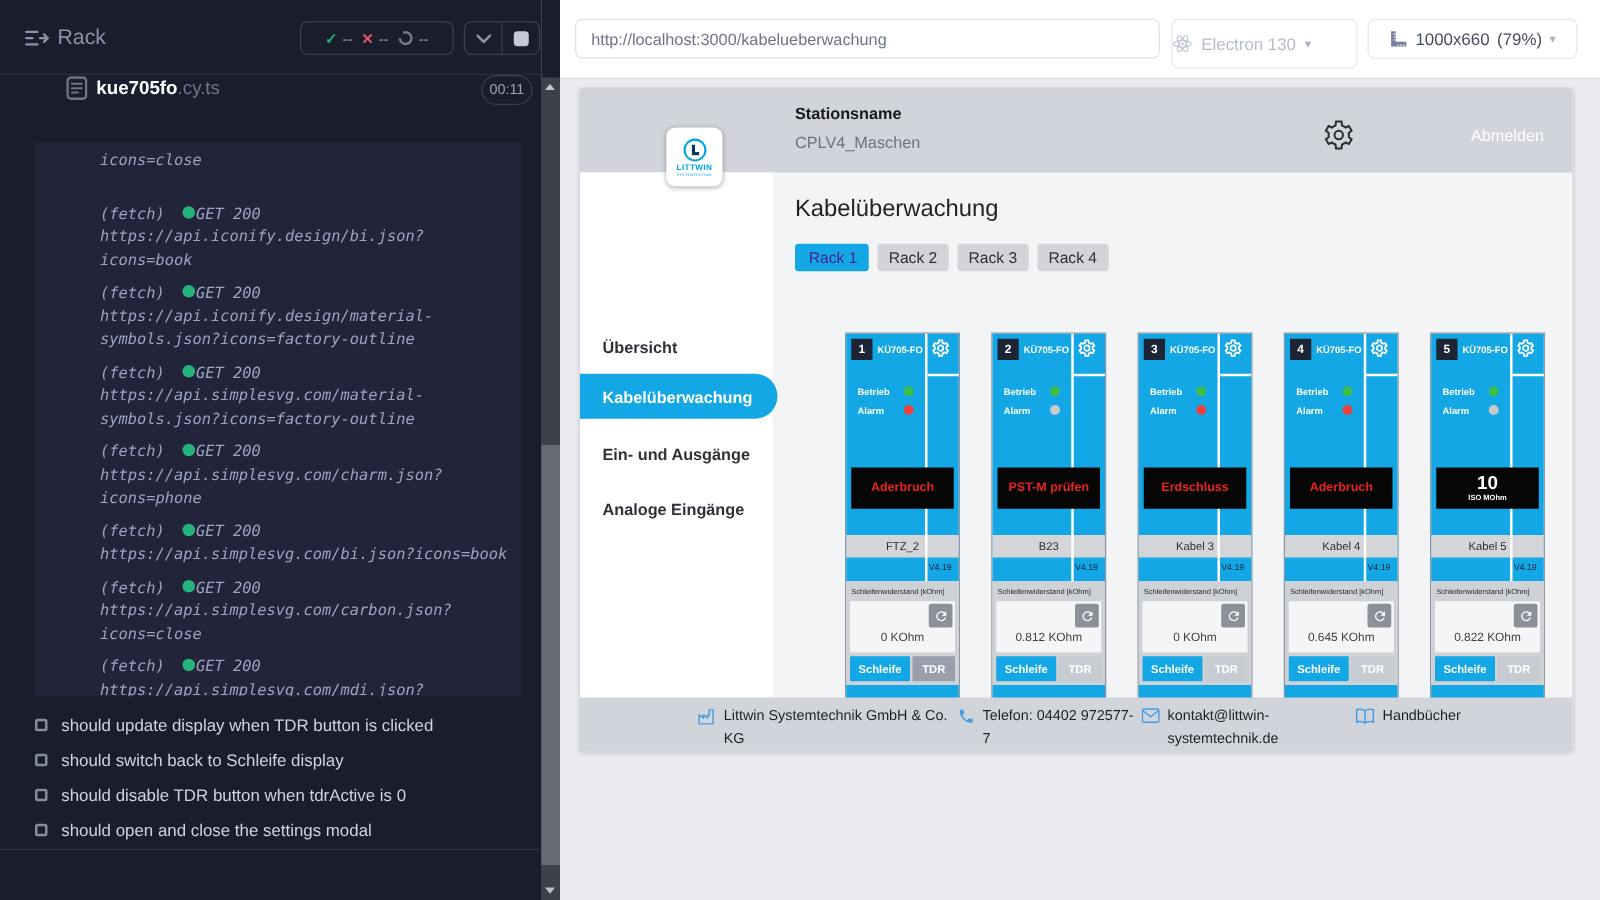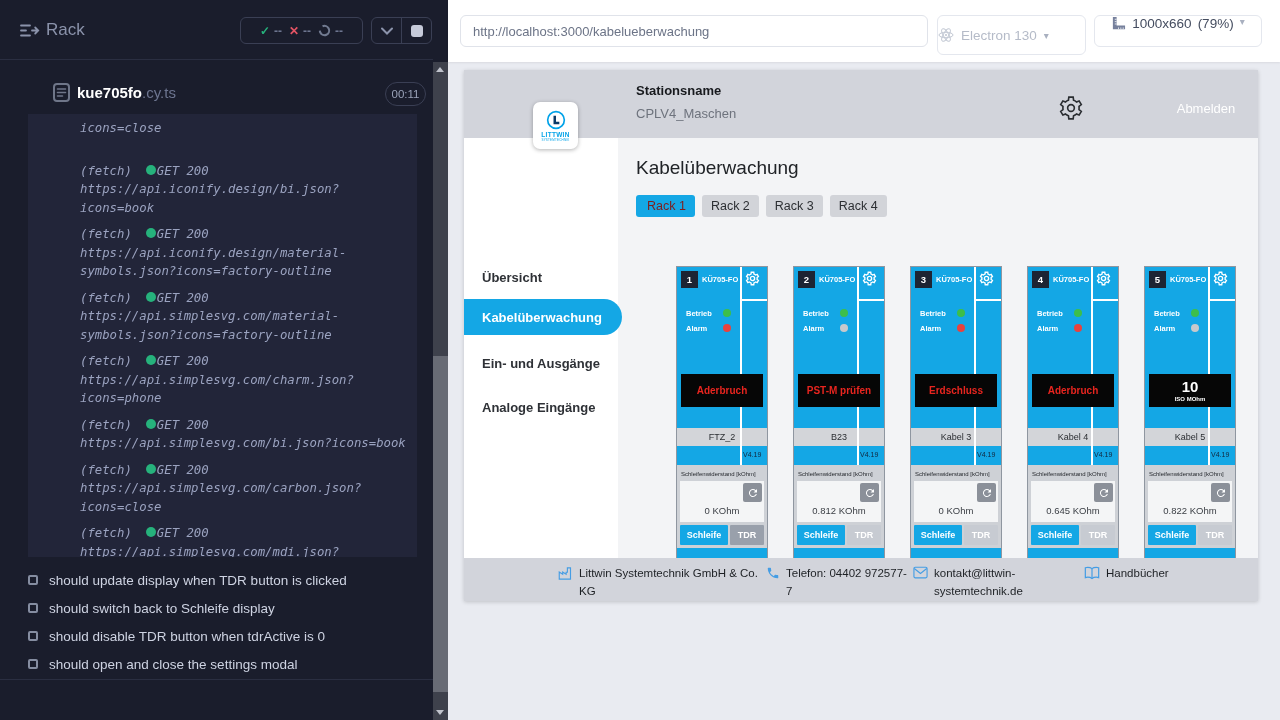--- a/index.html
+++ b/index.html
@@ -13,21 +13,21 @@
   .specs-toggle { position:absolute; left:20px; top:23px; }
   .specs-label { position:absolute; left:46px; top:20px; font-size:17px; color:#8b93ab; }
   .stats-box { position:absolute; left:240px; top:17px; width:123px; height:27px; border:1px solid #3a3f54; border-radius:6px; display:flex; align-items:center; justify-content:center; gap:7px; }
   .stat { display:flex; align-items:center; gap:4px; font-size:12px; color:#6d7590; font-weight:bold; }
   .stat .glyph { font-size:12px; font-weight:bold; }
   .run-controls { position:absolute; left:371px; top:17px; width:61px; height:27px; border:1px solid #3a3f54; border-radius:6px; display:flex; align-items:center; }
   .rc-half { flex:1; display:flex; align-items:center; justify-content:center; height:100%; }
   .rc-div { width:1px; height:100%; background:#3a3f54; }
   .stop-square { width:12px; height:12px; background:#c6cad9; border-radius:3px; }
 
-  .spec-row { position:absolute; left:0; top:66px; width:494px; height:53px; }
+  .spec-row { position:absolute; left:0; top:44px; width:494px; height:53px; }
   .spec-file-icon { position:absolute; left:53px; top:17px; }
   .spec-name { position:absolute; left:77px; top:18px; font-size:15px; font-weight:bold; color:#ffffff; }
   .spec-ext { font-weight:normal; color:#6d7590; }
   .timer-pill { position:absolute; left:385px; top:16px; width:41px; height:24px; border:1px solid #3a3f54; border-radius:12px; font-size:11.5px; color:#9aa2b8; text-align:center; line-height:22px; }
 
   .log-block { position:absolute; left:28px; top:114px; width:389px; height:443px; background:#222539; overflow:hidden;
     padding:5px 4px 0 52px; font-family:"DejaVu Sans Mono",monospace; font-style:italic; font-size:12.3px; line-height:18.5px;
     color:#9ba3c0; word-break:break-word; overflow-wrap:break-word; }
   .log-entry { margin-bottom:8px; }
   .log-head { margin-bottom:24px; }
@@ -43,41 +43,41 @@
   .sb-track { position:absolute; left:0; top:62px; width:15px; height:658px; background:#3e414c; }
   .sb-thumb { position:absolute; left:0; top:294px; width:15px; height:336px; background:#686b75; }
   .sb-arrow-up { position:absolute; left:3px; top:5px; width:0; height:0; border-left:4.5px solid transparent; border-right:4.5px solid transparent; border-bottom:5px solid #c0c3cc; }
   .sb-arrow-down { position:absolute; left:3px; bottom:5px; width:0; height:0; border-left:4.5px solid transparent; border-right:4.5px solid transparent; border-top:5px solid #c0c3cc; }
 
   
   #right-panel { position:absolute; left:448px; top:0; width:832px; height:720px; }
   .topbar { position:absolute; left:0; top:0; width:832px; height:62px; background:#fff; box-shadow:0 1px 2px rgba(0,0,0,.07); }
   .url-input { position:absolute; left:12px; top:15px; width:468px; height:32px; border:1px solid #e0e3ea; border-radius:6px; padding:0 12px; font-size:13px; color:#6c7487; font-family:"Liberation Sans",sans-serif; outline:none; background:#fff; }
   .browser-box { position:absolute; left:489px; top:15px; width:149px; height:40px; border:1px solid #e4e7ee; border-radius:6px; display:flex; align-items:center; gap:7px; font-size:13.5px; color:#b5bbc8; }
-  .viewport-box { position:absolute; left:646px; top:15px; width:168px; height:32px; border:1px solid #e4e7ee; border-radius:6px; display:flex; justify-content:center; gap:6px; font-size:13.5px; color:#454d60; }
+  .viewport-box { position:absolute; left:646px; top:15px; width:168px; height:32px; border:1px solid #e4e7ee; border-radius:6px; display:flex; align-items:center; justify-content:center; gap:6px; font-size:13.5px; color:#454d60; }
   .chev { font-size:10px; color:#a9b0c0; }
 
   
   .app-frame { position:absolute; left:16px; top:70px; width:794px; height:531px; background:#f3f4f6; box-shadow:0 1px 4px rgba(0,0,0,.18); }
   .app-header { position:absolute; left:0; top:0; width:794px; height:68px; background:#d2d4db; }
   .nav-col { position:absolute; left:0; top:68px; width:154px; height:420px; background:#ffffff; }
   .app-logo { position:absolute; left:69px; top:32px; width:45px; height:47px; background:#fff; border-radius:7px; box-shadow:0 1px 4px rgba(0,0,0,.3); z-index:6; display:flex; flex-direction:column; align-items:center; justify-content:center; }
   .logo-name { font-size:6.5px; font-weight:bold; color:#00a2e8; letter-spacing:.3px; margin-top:1px; }
   .logo-sub { font-size:3px; color:#00a2e8; letter-spacing:.2px; }
   .station-block { position:absolute; left:172px; top:13px; }
   .station-label { font-size:13px; font-weight:bold; color:#17191d; }
   .station-value { font-size:13px; color:#6e737d; margin-top:8px; }
   .app-gear { position:absolute; left:594px; top:25px; width:26px; height:26px; cursor:pointer; }
   .logout-btn { position:absolute; left:700px; top:23px; width:84px; height:31px; border-radius:4px; color:#fff; font-size:13px; display:flex; align-items:center; justify-content:center; cursor:pointer; }
   .nav-item { position:absolute; left:0; width:154px; height:36px; display:flex; align-items:center; padding-left:18px; font-size:13px; font-weight:bold; color:#2e3136; cursor:pointer; }
   .nav-item.active { width:158px; color:#fff; border-radius:0 18px 18px 0; }
   .main-title { position:absolute; left:172px; top:87px; font-size:19px; color:#202327; }
   .racks-row { position:absolute; left:172px; top:125px; display:flex; gap:7px; }
   .rack-tab { padding:4px 9px; font-size:12.5px; border-radius:3px; background:#d2d4d9; color:#2c2f33; cursor:pointer; }
-  .rack-tab.active { color:#7f1d1d;padding-left:11px; }
+  .rack-tab.active { color:#4c1d95;padding-left:11px; }
 
   
   .card { position:absolute; top:196px; width:92px; height:300px; border:1px solid #8f96a0; }
   .c-top { position:absolute; left:0; top:0; width:90px; height:198px; }
   .c-divider { position:absolute; left:63px; top:0; width:2px; height:198px; background:#fff; z-index:2; }
   .c-badge { position:absolute; left:4px; top:4px; width:17px; height:17px; background:#1d2433; color:#fff; font-size:9.5px; font-weight:bold; display:flex; align-items:center; justify-content:center; z-index:1; }
   .c-model { position:absolute; left:25px; top:8px; font-size:7.5px; font-weight:bold; color:#fff; }
   .c-gear { position:absolute; left:68px; top:4px; z-index:3; cursor:pointer; }
   .c-hline { position:absolute; left:65px; top:32px; width:25px; height:2px; background:#fff; z-index:2; }
   .c-led-label { position:absolute; left:9px; font-size:7.5px; font-weight:bold; color:#fff; }

